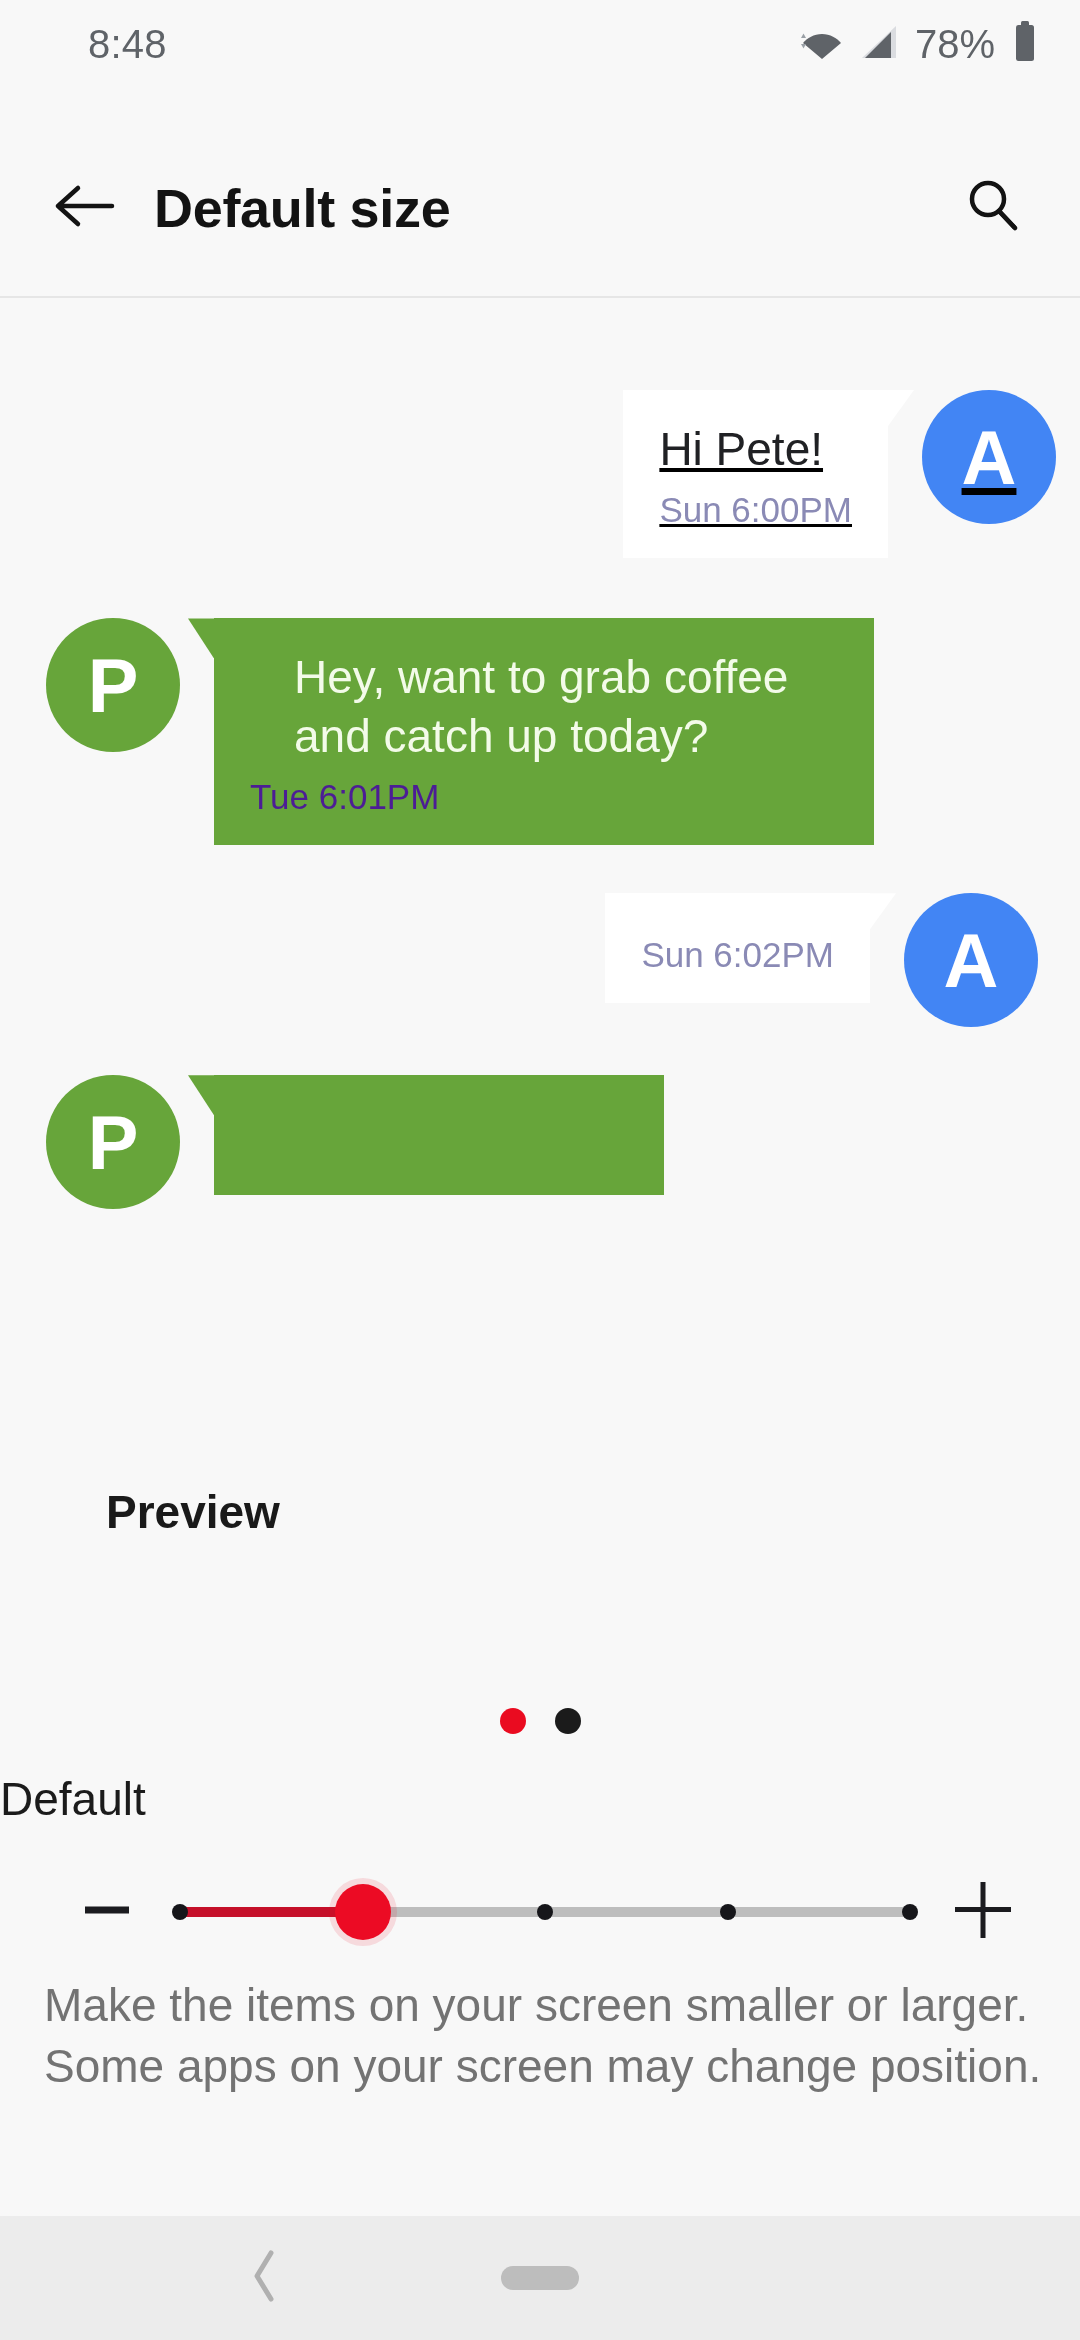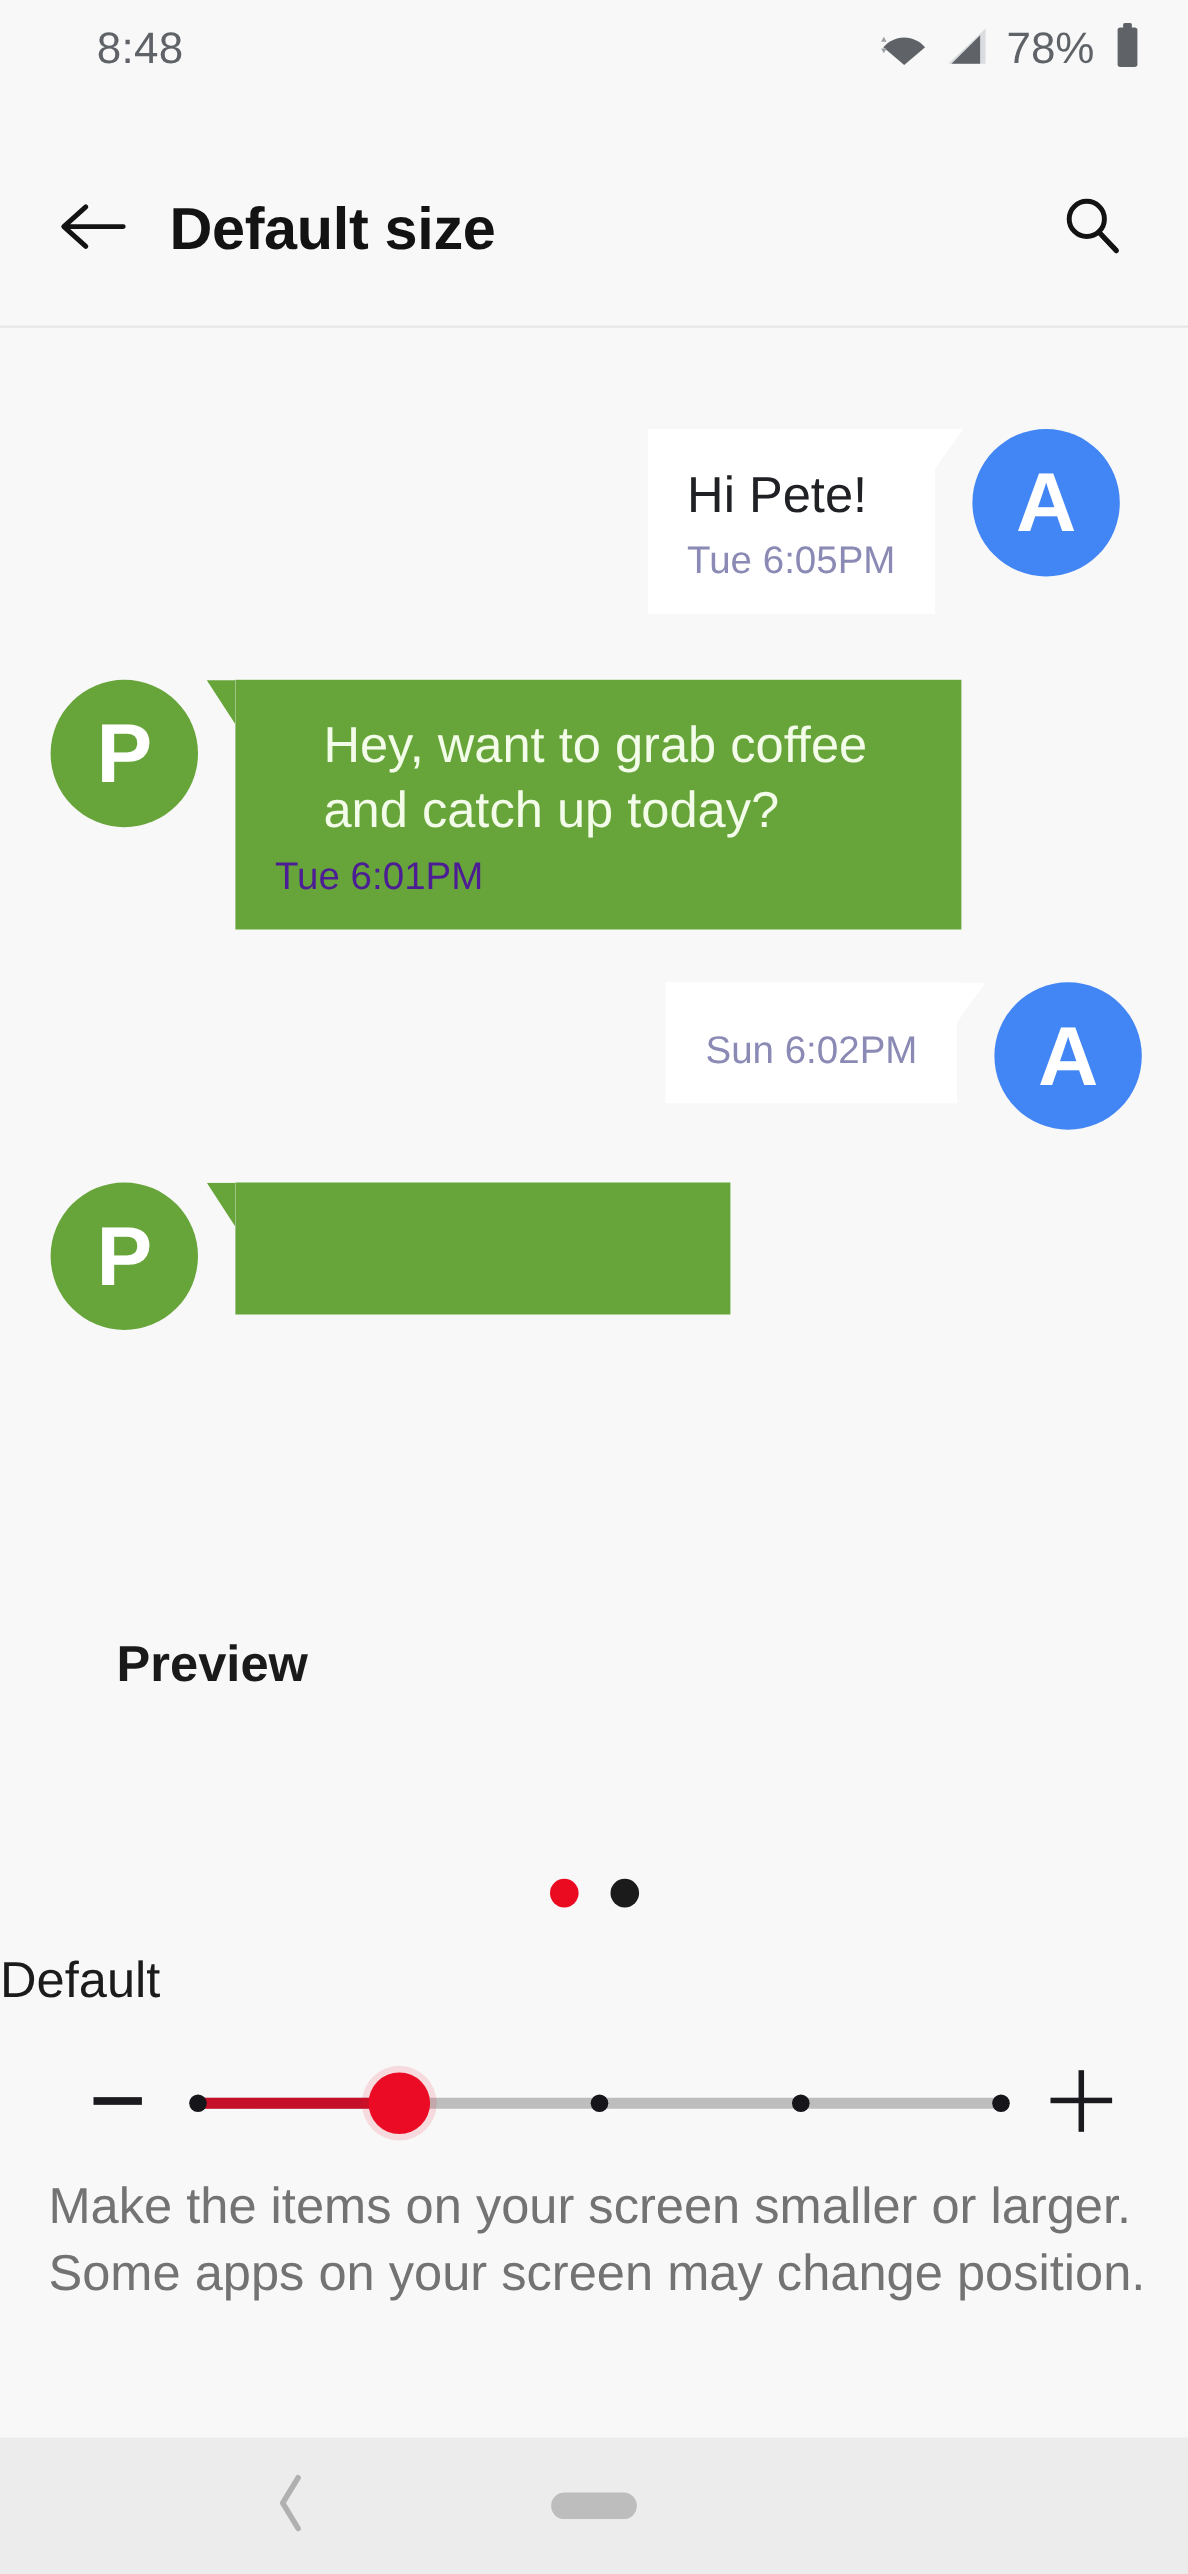--- a/index.html
+++ b/index.html
@@ -72,21 +72,21 @@
     position:absolute; top:0; right:-26px; width:26px; height:36px;
     background:#ffffff;
     clip-path: polygon(0 0, 100% 0, 0 100%);
   }
   .tail-left {
     position:absolute; top:0; left:-26px; width:26px; height:40px;
     background:#67a53a;
     clip-path: polygon(100% 0, 100% 100%, 0 0);
   }
 
-  .msg1 { margin-top:90px; padding-right:62px; }
+  .msg1 { margin-top:90px; padding-right:24px;text-decoration:underline; }
   .msg1 .bubble { margin-right:34px; }
   .msg2 { margin-top:60px; padding-left:46px; }
   .msg2 .bubble { margin-left:34px; }
   .msg3 { margin-top:48px; padding-right:42px; }
   .msg3 .bubble { margin-right:34px; }
   .msg4 { margin-top:48px; padding-left:46px; }
   .msg4 .bubble { margin-left:34px; }
 
   
   .preview-label {
@@ -209,21 +209,21 @@
     </div>
   </div>
   <div class="app-bar-divider"></div>
 
   <div class="preview-area">
 
     <div class="msg-row right msg1">
       <div class="bubble white">
         <div class="tail-right"></div>
         <div class="bubble-text">Hi Pete!</div>
-        <div class="bubble-time">Tue 6:05PM</div>
+        <div class="bubble-time">Sun 6:00PM</div>
       </div>
       <div class="avatar blue">A</div>
     </div>
 
     <div class="msg-row msg2">
       <div class="avatar green">P</div>
       <div class="bubble green">
         <div class="tail-left"></div>
         <div class="bubble-text">Hey, want to grab coffee and catch up today?</div>
         <div class="bubble-time">Tue 6:01PM</div>

